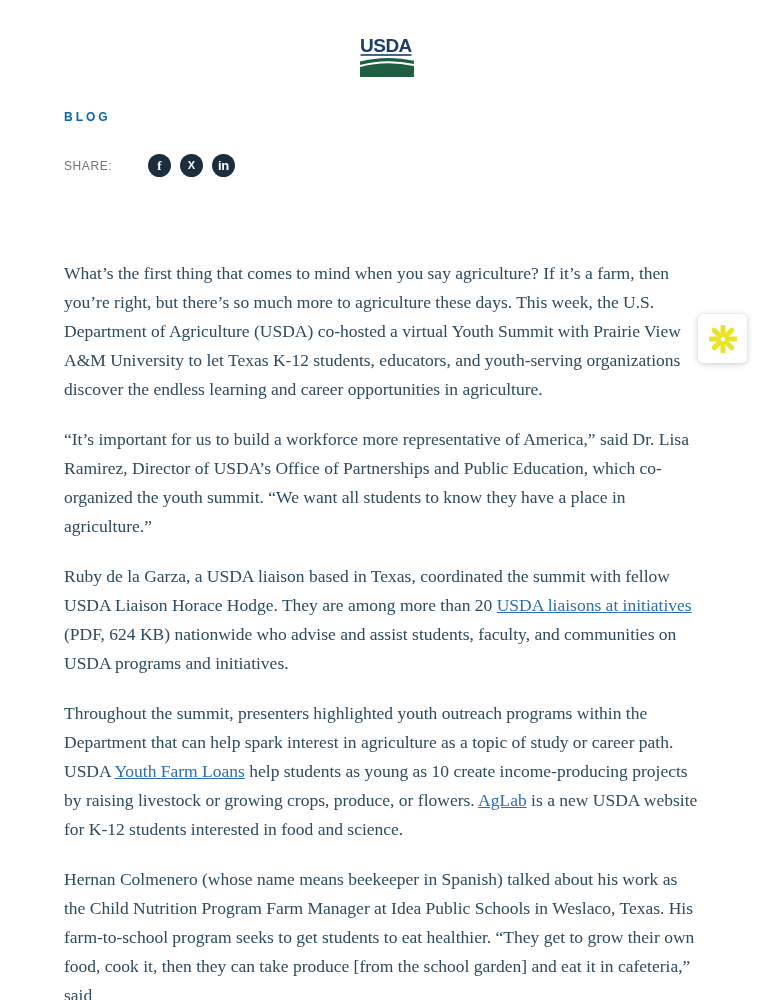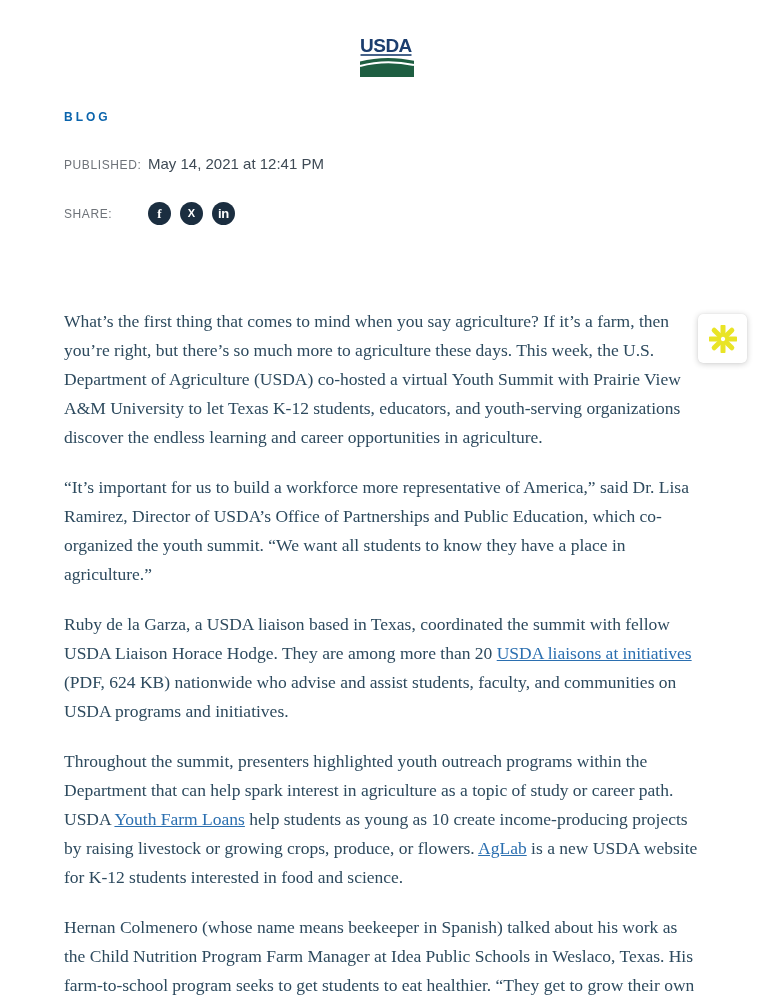--- a/index.html
+++ b/index.html
@@ -89,24 +89,20 @@
       <path d="M1,25.5 C 18,20.8 38,20.8 55,24.8 L55,41 L1,41 Z" fill="#1e5e41"></path>
       <path d="M1,30 C 18,25.4 38,25.4 55,29" stroke="#ffffff" stroke-width="2.2" fill="none"></path>
     </svg>
   </a>
 </header>
 
 <main class="main-col">
   <div class="kicker">BLOG</div>
 
 
-  <div class="meta-row">
-    <span class="meta-label">PUBLISHED:</span>
-    <span class="meta-value">May 14, 2021 at 12:41 PM</span>
-  </div>
 
   <div class="meta-row share">
     <span class="meta-label">SHARE:</span>
     <div class="share-icons">
       <a class="share-btn" href="#">
         <span class="glyph fb">f</span>
       </a>
       <a class="share-btn" href="#">
         <span class="glyph x">X</span>
       </a>

